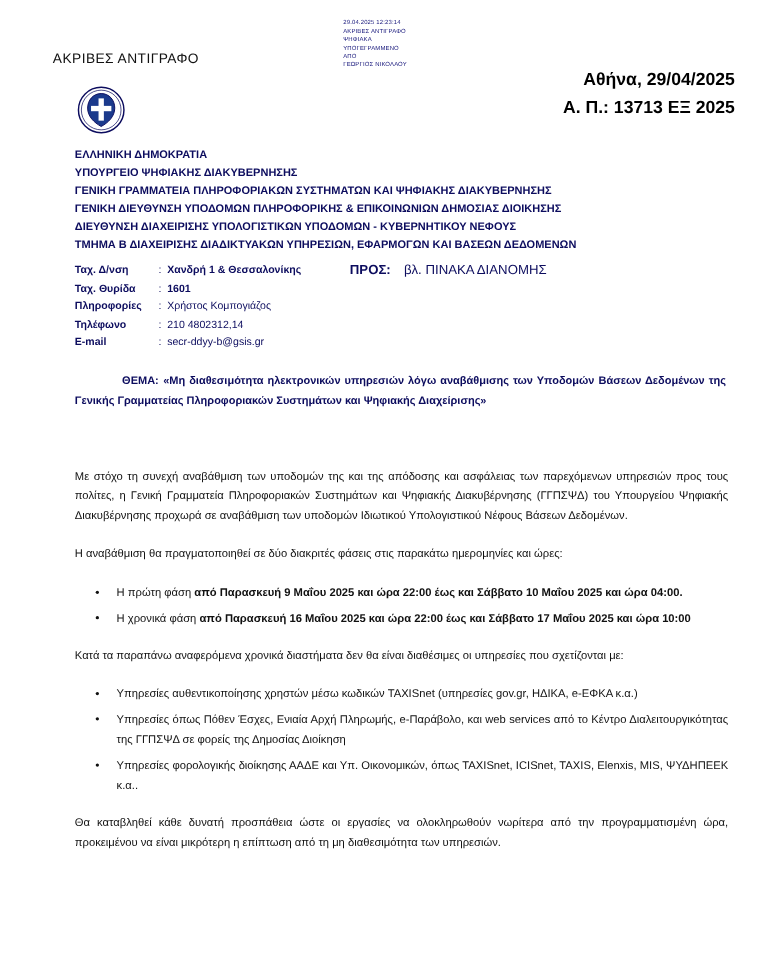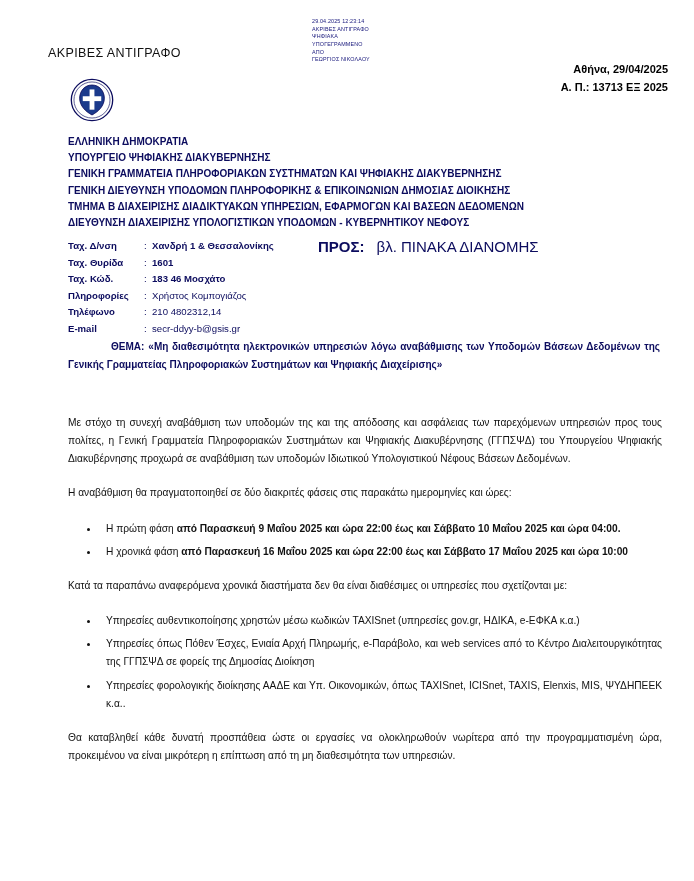--- a/index.html
+++ b/index.html
@@ -43,21 +43,21 @@
     color: #15157a;
     letter-spacing: 0.15px;
     font-family: "Liberation Sans", sans-serif;
   }
   .stamp div { white-space: nowrap; }
   .doc-meta {
     position: absolute;
     right: 38px;
     top: 48px;
     text-align: right;
-    font-size: 11px;
+    font-size: 16px;
     font-weight: bold;
     line-height: 1.65;
     color: #000;
   }
   
   .emblem-wrap {
     position: absolute;
     left: 70px;
     top: 78px;
     width: 48px;
@@ -91,21 +91,21 @@
   .contact table { border-collapse: collapse; }
   .contact td { padding: 0; vertical-align: top; white-space: nowrap; }
   .c-label { font-weight: bold; width: 76px; }
   .c-colon { width: 8px; }
   .c-val { font-weight: normal; padding-left: 2px; }
   .c-val.bold { font-weight: bold; }
   .recipient {
     position: absolute;
     left: 318px;
     top: 238px;
-    font-size: 15px;
+    font-size: 12px;
     color: #0c0c5e;
     font-weight: bold;
     white-space: nowrap;
   }
   .recipient .rec-val { font-weight: normal; padding-left: 12px; }
   
   .subject {
     position: absolute;
     left: 68px;
     top: 338px;
@@ -121,21 +121,21 @@
   .body {
     position: absolute;
     left: 68px;
     top: 410px;
     width: 594px;
     font-size: 10.2px;
     line-height: 1.78;
     color: #111;
     text-align: justify;
   }
-  .body p { margin: 4px 0 16px 0; }
+  .body p { margin: 15px 0 16px 0; }
   .body ul {
     margin: 0 0 16px 0;
     padding-left: 32px;
     list-style: disc;
   }
   .body li {
     margin-bottom: 4px;
     padding-left: 6px;
     text-align: justify;
   }
@@ -173,41 +173,36 @@
       <rect x="44.5" y="26" width="11" height="46" fill="#ffffff"></rect>
       <rect x="29" y="41.5" width="42" height="11" fill="#ffffff"></rect>
     </svg>
   </div>
 
   <div class="authority">
     <div>ΕΛΛΗΝΙΚΗ ΔΗΜΟΚΡΑΤΙΑ</div>
     <div>ΥΠΟΥΡΓΕΙΟ ΨΗΦΙΑΚΗΣ ΔΙΑΚΥΒΕΡΝΗΣΗΣ</div>
     <div>ΓΕΝΙΚΗ ΓΡΑΜΜΑΤΕΙΑ ΠΛΗΡΟΦΟΡΙΑΚΩΝ ΣΥΣΤΗΜΑΤΩΝ ΚΑΙ ΨΗΦΙΑΚΗΣ ΔΙΑΚΥΒΕΡΝΗΣΗΣ</div>
     <div>ΓΕΝΙΚΗ ΔΙΕΥΘΥΝΣΗ ΥΠΟΔΟΜΩΝ ΠΛΗΡΟΦΟΡΙΚΗΣ &amp; ΕΠΙΚΟΙΝΩΝΙΩΝ ΔΗΜΟΣΙΑΣ ΔΙΟΙΚΗΣΗΣ</div>
+    <div>ΔΙΕΥΘΥΝΣΗ ΔΙΑΧΕΙΡΙΣΗΣ ΥΠΟΛΟΓΙΣΤΙΚΩΝ ΥΠΟΔΟΜΩΝ - ΚΥΒΕΡΝΗΤΙΚΟΥ ΝΕΦΟΥΣ</div>
     <div>ΤΜΗΜΑ Β ΔΙΑΧΕΙΡΙΣΗΣ ΔΙΑΔΙΚΤΥΑΚΩΝ ΥΠΗΡΕΣΙΩΝ, ΕΦΑΡΜΟΓΩΝ ΚΑΙ ΒΑΣΕΩΝ ΔΕΔΟΜΕΝΩΝ</div>
-    <div>ΔΙΕΥΘΥΝΣΗ ΔΙΑΧΕΙΡΙΣΗΣ ΥΠΟΛΟΓΙΣΤΙΚΩΝ ΥΠΟΔΟΜΩΝ - ΚΥΒΕΡΝΗΤΙΚΟΥ ΝΕΦΟΥΣ</div>
   </div>
 
   <div class="contact">
     <table>
       <tbody>
           <tr>
         <td class="c-label">Ταχ. Δ/νση</td>
         <td class="c-colon">:</td>
         <td class="c-val bold">Χανδρή 1 &amp; Θεσσαλονίκης</td>
       </tr>
       <tr>
         <td class="c-label">Ταχ. Θυρίδα</td>
         <td class="c-colon">:</td>
         <td class="c-val bold">1601</td>
-      </tr>
-      <tr>
-        <td class="c-label">Ταχ. Κώδ.</td>
-        <td class="c-colon">:</td>
-        <td class="c-val bold">183 46 Μοσχάτο</td>
       </tr>
       <tr>
         <td class="c-label">Πληροφορίες</td>
         <td class="c-colon">:</td>
         <td class="c-val">Χρήστος Κομπογιάζος</td>
       </tr>
       <tr>
         <td class="c-label">Τηλέφωνο</td>
         <td class="c-colon">:</td>
         <td class="c-val">210 4802312,14</td>

